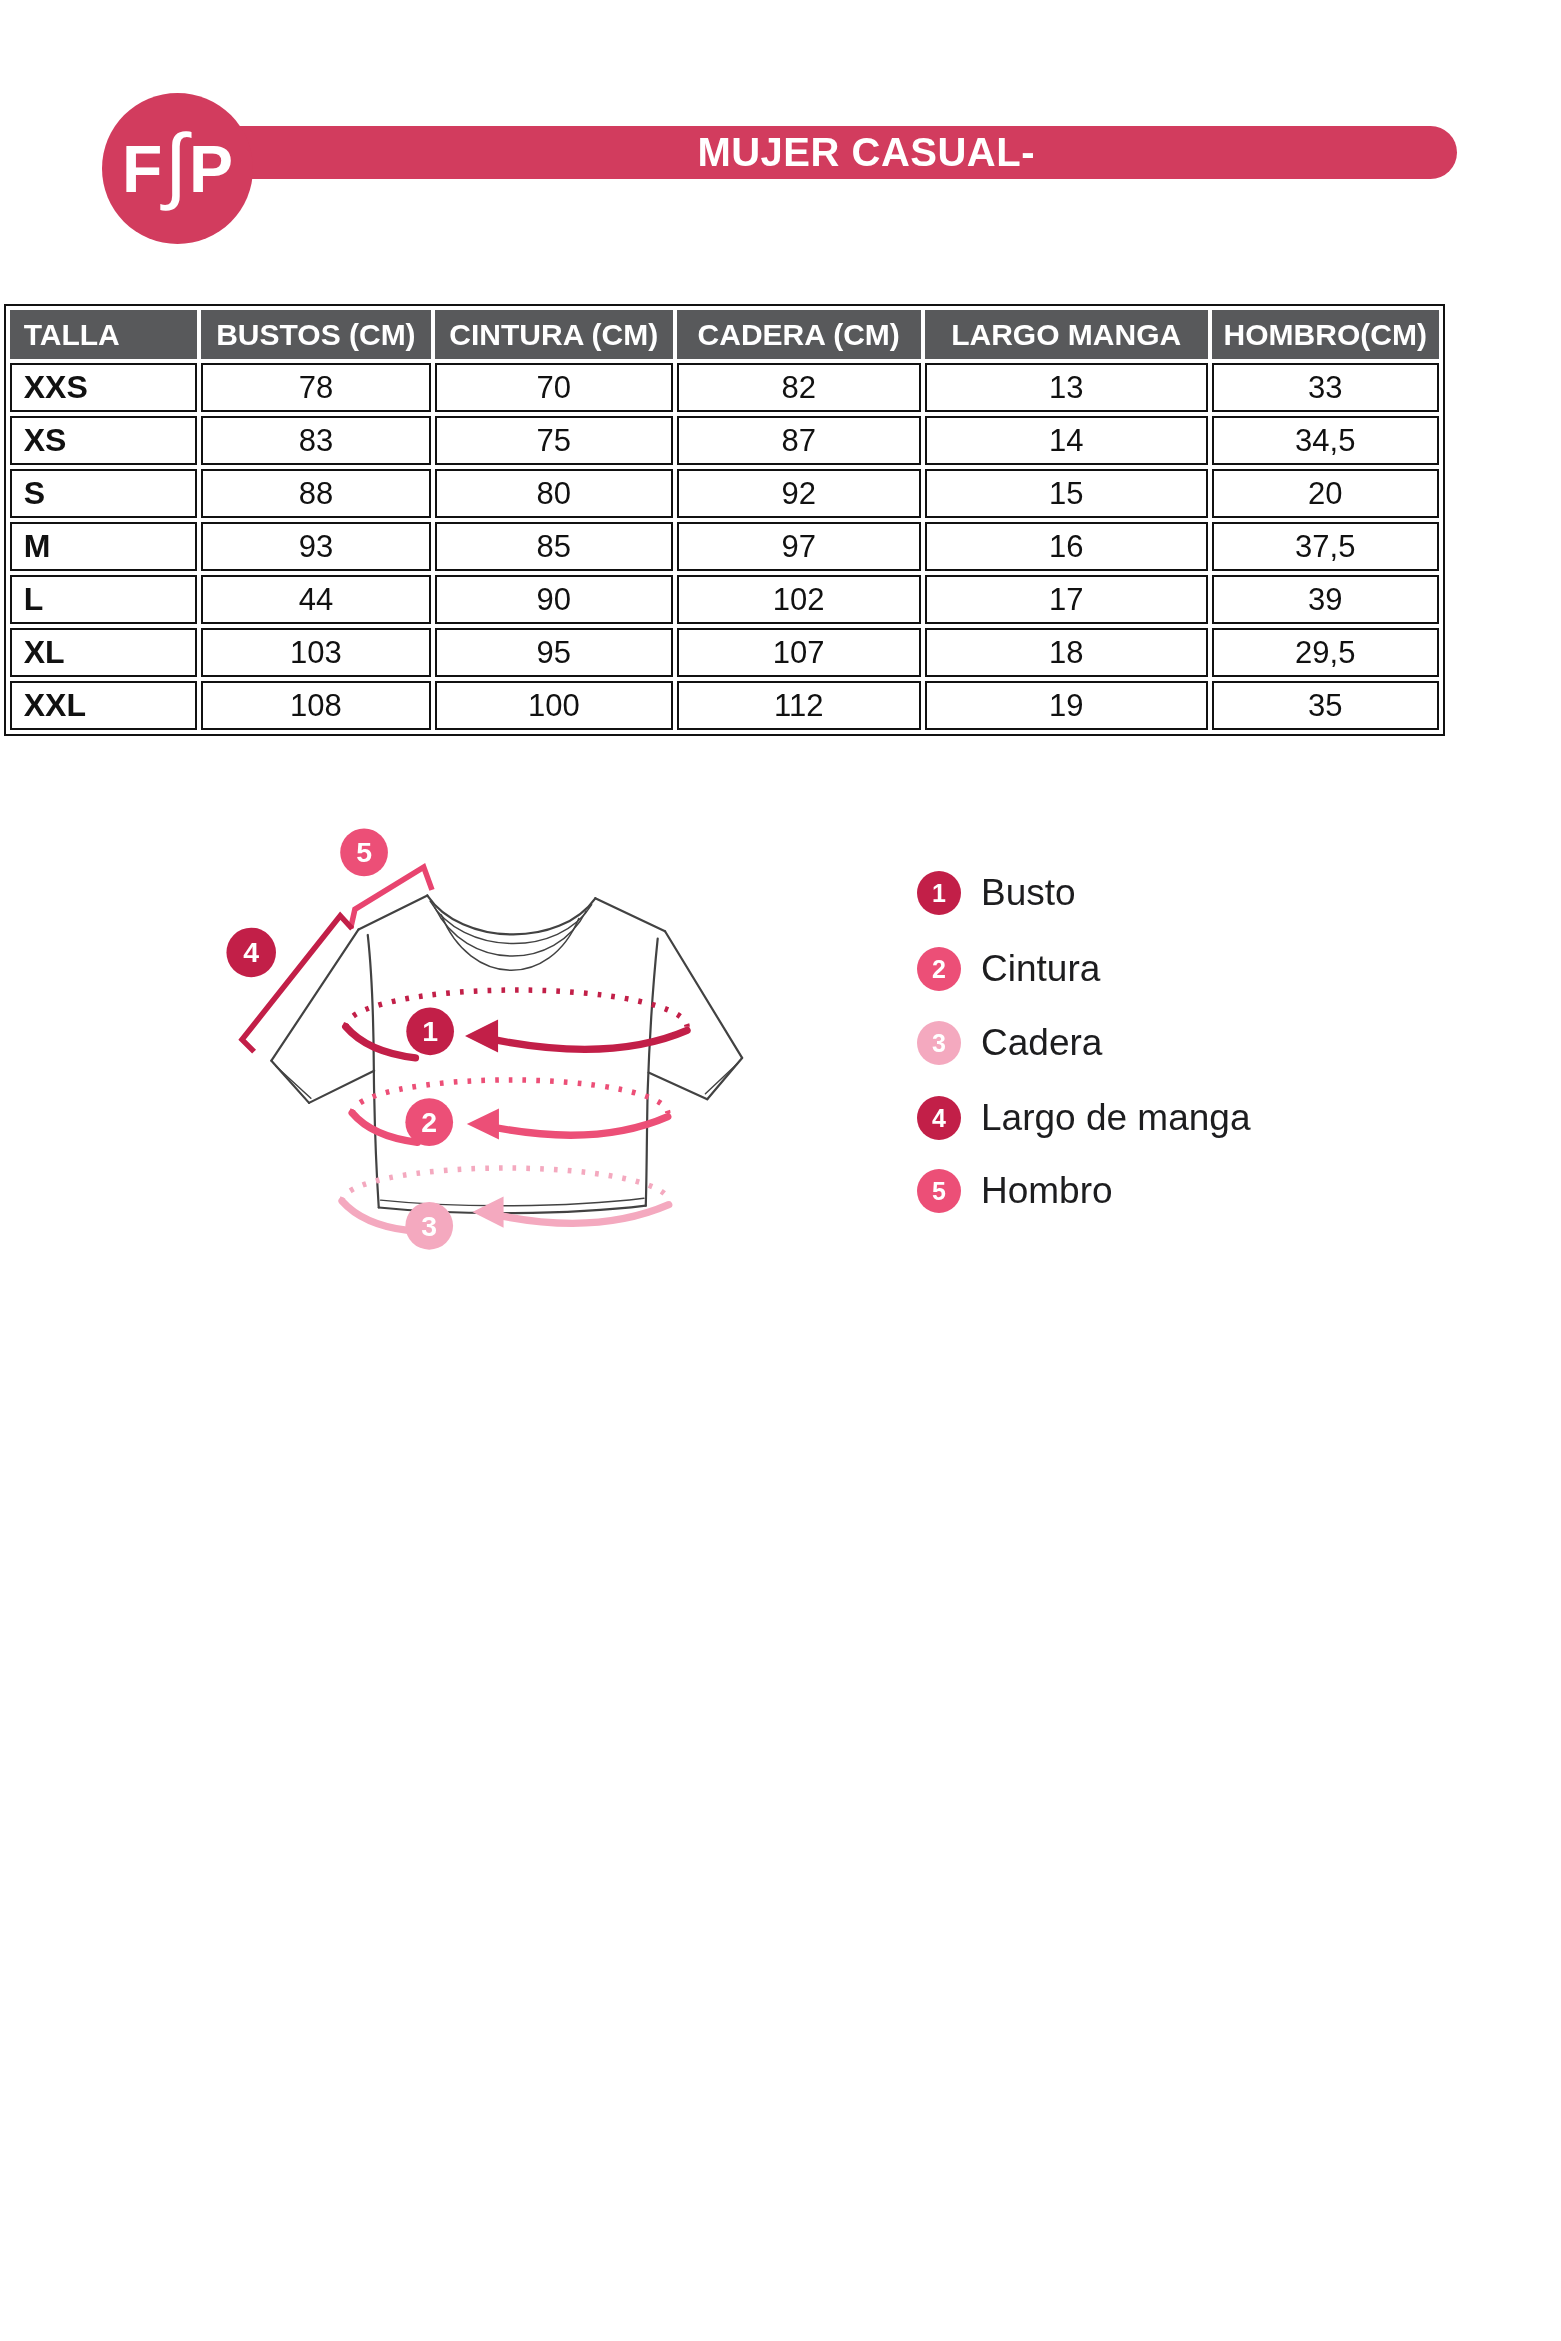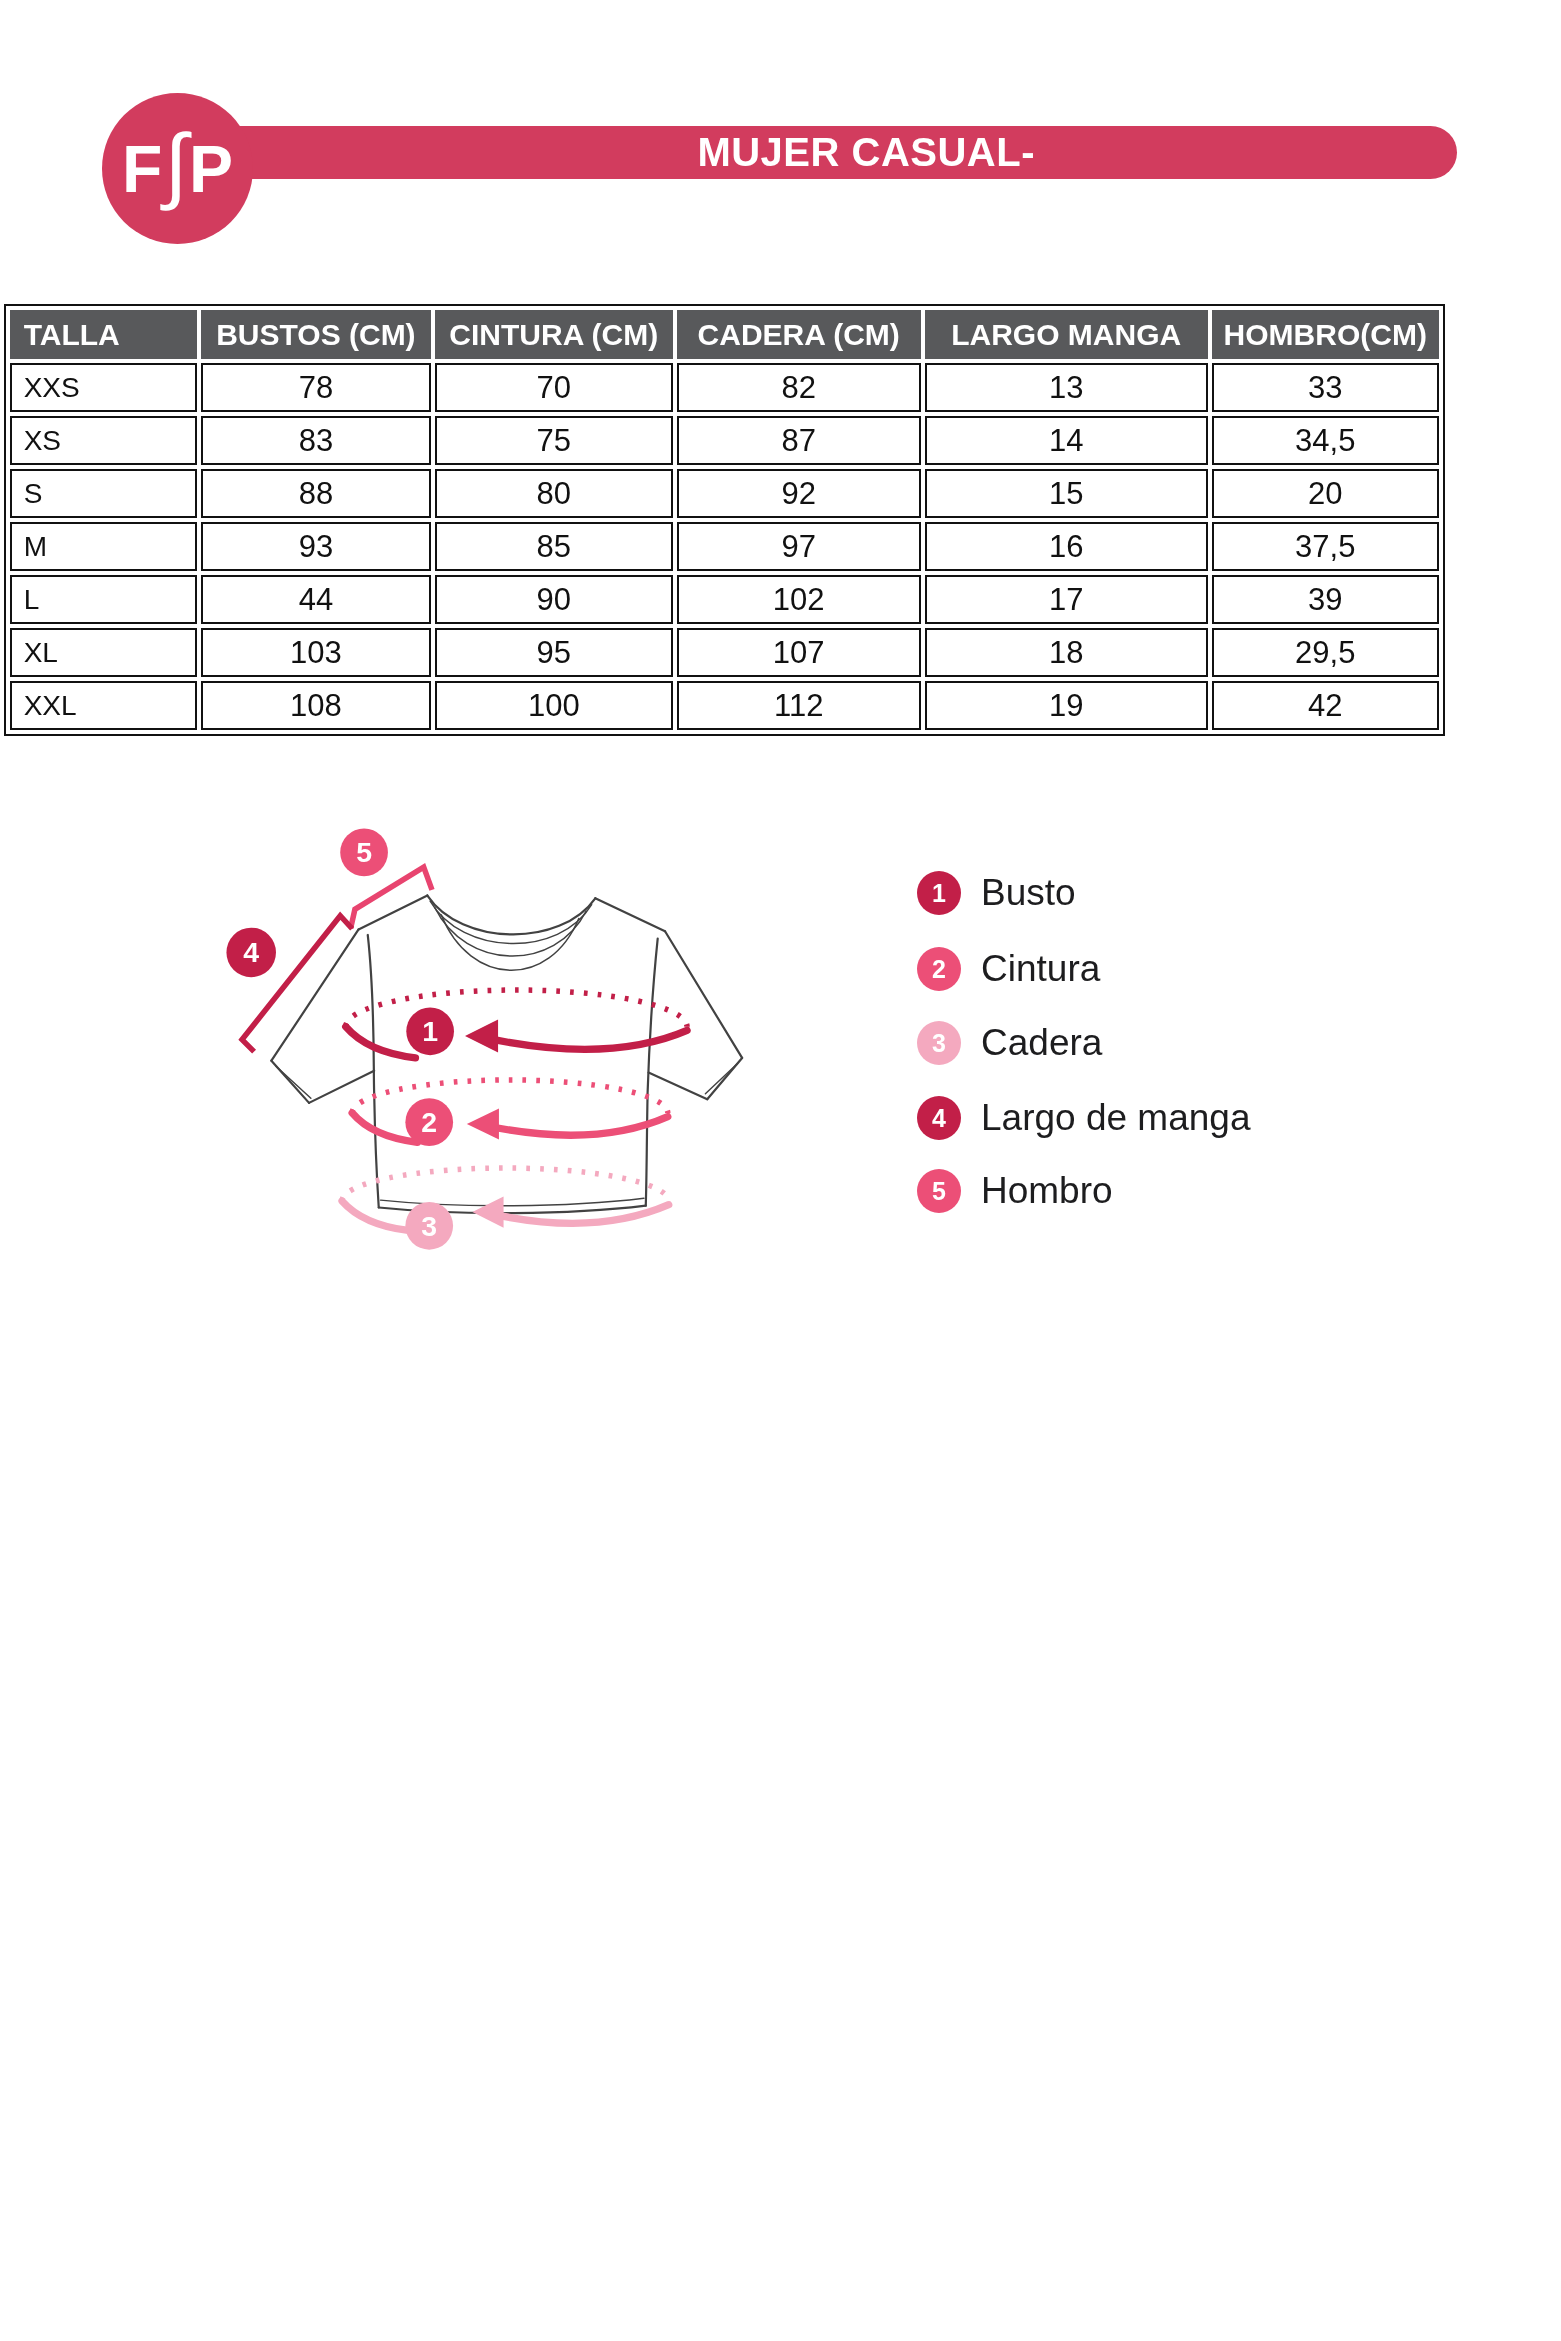--- a/index.html
+++ b/index.html
@@ -20,21 +20,21 @@
 
   
   .size-table-wrap{position:absolute;left:3.7px;top:304px;width:1441px;}
   table.size-table{width:100%;border-collapse:separate;border-spacing:4.6px;border:2.8px solid #111;
           table-layout:fixed;background:#fff;}
   .size-table th{background:#58595B;border:2.8px solid #58595B;color:#fff;font-size:30px;font-weight:bold;
           height:45px;text-align:center;font-stretch:condensed;letter-spacing:0;padding:0;}
   .size-table td{border:2.8px solid #111;font-size:31px;color:#111;height:45px;text-align:center;
           font-stretch:condensed;padding:0;}
   .size-table th.col-talla,.size-table td.col-talla{text-align:left;padding-left:12px;}
-  .size-table td.col-talla{font-weight:normal;font-size:28px;margin-left:20px;}
+  .size-table td.col-talla{font-weight:bold;font-size:32px;margin-left:20px;}
 
   
   .legend-item{position:absolute;left:917px;height:44px;display:flex;align-items:center;gap:20px;}
   .legend-badge{width:44px;height:44px;border-radius:50%;display:flex;align-items:center;justify-content:center;
           color:#fff;font-size:25px;font-weight:bold;flex:0 0 44px;}
   .c-dark{background:#C21F48;}
   .c-pink{background:#EC4F77;}
   .c-light{background:#F4A9BF;}
   .legend-label{font-size:37px;color:#1D1D1F;}
 
@@ -130,21 +130,21 @@
           <td>107</td>
           <td>18</td>
           <td>29,5</td>
         </tr>
         <tr>
           <td class="col-talla">XXL</td>
           <td>108</td>
           <td>100</td>
           <td>112</td>
           <td>19</td>
-          <td>42</td>
+          <td>35</td>
         </tr>
       </tbody>
     </table>
   </div>
 
   <svg class="diagram" viewBox="0 0 700 570">
 
     <g>
       <path class="shirt-line" d="M315,115 C352,170 460,172 498,118"></path>
       <path class="shirt-thin" d="M318,121 C353,181 459,183 494,125"></path>

